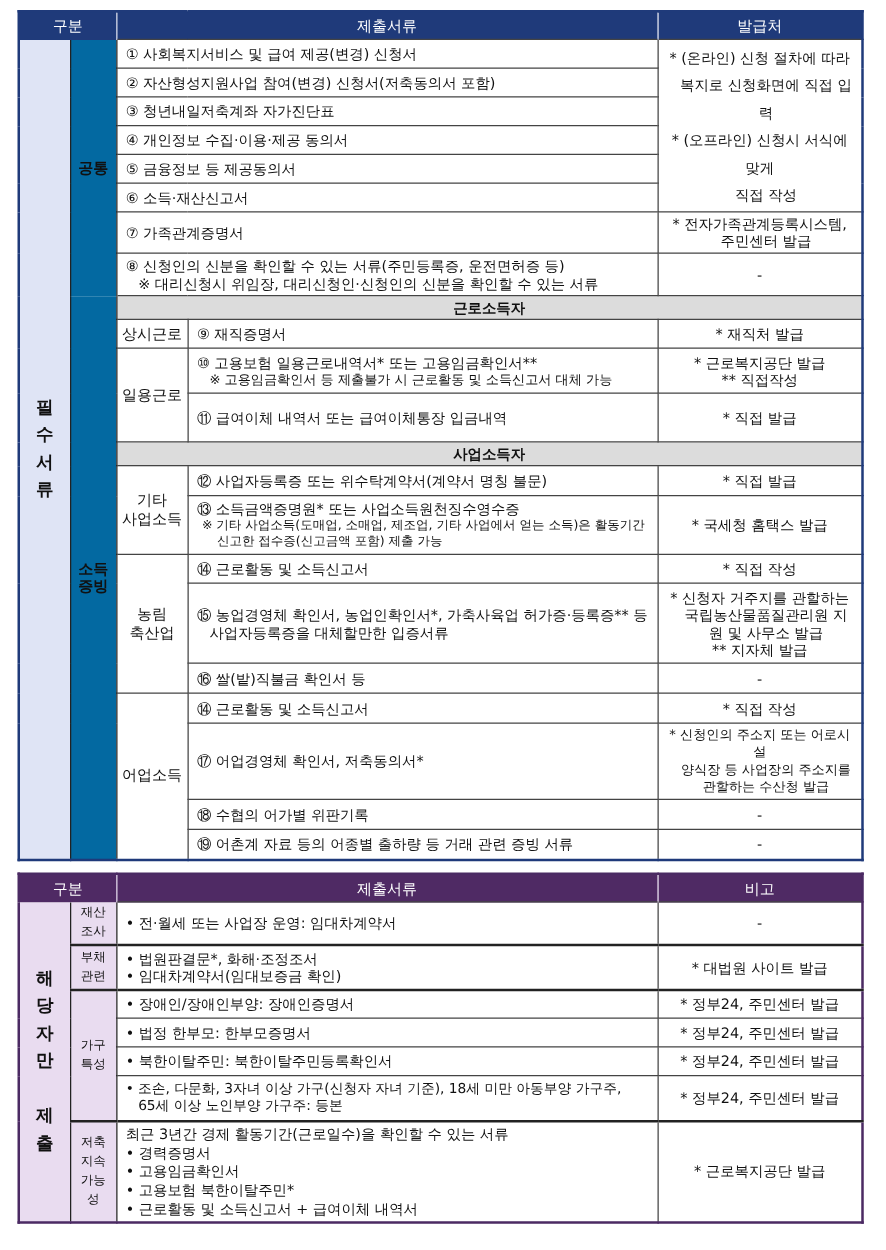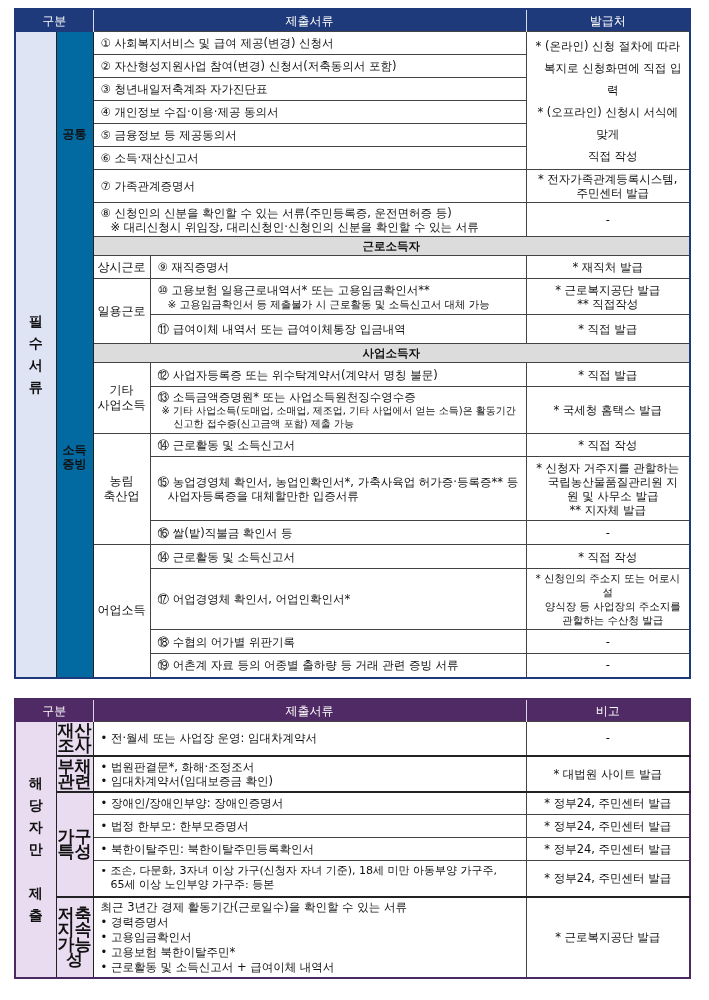--- a/index.html
+++ b/index.html
@@ -8,21 +8,21 @@
   table { border-collapse: collapse; table-layout: fixed; position: absolute; left: 14px; width: 675px; }
   td, th { padding: 0; font-size: 11.5px; line-height: 14px; vertical-align: middle; }
   #t1 { top: 8px; border: 2px solid #1f3a7a; }
   #t2 { top: 698px; border: 2px solid #4b2a63; }
   #t1 th { background: #1f3a7a; color: #fff; font-weight: normal; height: 21px; font-size: 12px; border-left: 1px solid #d6daea; }
   #t2 th { background: #4f2a64; color: #fff; font-weight: normal; height: 21px; font-size: 12px; border-left: 1px solid #e0d3e8; }
   #t1 th:first-child, #t2 th:first-child { border-left: none; }
   .cat1 { background: #dfe4f5; text-align: center; font-weight: bold; font-size: 14px; border-right: 1px solid #222; }
   .cat1p { background: #e9dcf0; text-align: center; font-weight: bold; font-size: 14px; border-right: 1px solid #222; }
   .cat2 { background: #0369a1; text-align: center; font-weight: bold; font-size: 12px; border-right: 1px solid #222; }
-  .cat2p { background: #e9dcf0; text-align: center; font-weight: bold; font-size: 17px; line-height: 15px; border-right: 1px solid #222; border-bottom: 2px solid #222; }
+  .cat2p { background: #e9dcf0; text-align: center; font-weight: normal; font-size: 10px; line-height: 15px; border-right: 1px solid #222; border-bottom: 2px solid #222; }
   .doc { border: 1px solid #444; padding: 2px 7px; text-align: left; }
   .iss { border: 1px solid #444; padding: 2px 6px; text-align: center; }
   .ctr { text-align: center; }
   .sec { background: #dcdcdc; text-align: center; font-weight: bold; border: 1px solid #444; height: 18px; }
   .sub { text-align: center; font-weight: normal; border: 1px solid #444; font-size: 12px; line-height: 15px; }
   .note { font-size: 10.5px; padding-left: 10px; display: block; }
   .note2 { font-size: 10px; display: block; padding-left: 4px; line-height: 13px; }
   .bar2 td { border-bottom: 2px solid #222; }
   .blk { display: block; }
   .ind { display: block; padding-left: 10px; }
@@ -108,21 +108,21 @@
     <td rowspan="2" class="sub">일용근로</td>
     <td class="doc">
       <span class="blk">⑩ 고용보험 일용근로내역서* 또는 고용임금확인서**</span>
       <span class="note">※ 고용임금확인서 등 제출불가 시 근로활동 및 소득신고서 대체 가능</span>
     </td>
     <td class="iss">
       <span class="blk">* 근로복지공단 발급</span>
       <span class="blk">** 직접작성</span>
     </td>
   </tr>
-  <tr style="height:29px">
+  <tr style="height:39px">
     <td class="doc">⑪ 급여이체 내역서 또는 급여이체통장 입금내역</td>
     <td class="iss">* 직접 발급</td>
   </tr>
   <tr>
     <td colspan="3" class="sec">사업소득자</td>
   </tr>
   <tr style="height:24px">
     <td rowspan="2" class="sub">
       <span class="blk">기타</span>
       <span class="blk">사업소득</span>
@@ -161,21 +161,21 @@
   <tr style="height:24px">
     <td class="doc">⑯ 쌀(밭)직불금 확인서 등</td>
     <td class="iss ctr">-</td>
   </tr>
   <tr style="height:24px">
     <td rowspan="4" class="sub">어업소득</td>
     <td class="doc">⑭ 근로활동 및 소득신고서</td>
     <td class="iss">* 직접 작성</td>
   </tr>
   <tr style="height:50px">
-    <td class="doc">⑰ 어업경영체 확인서, 어업인확인서*</td>
+    <td class="doc">⑰ 어업경영체 확인서, 저축동의서*</td>
     <td class="iss" style="font-size:10.5px">
       <span class="blk">* 신청인의 주소지 또는 어로시설</span>
       <span class="ind">양식장 등 사업장의 주소지를</span>
       <span class="ind">관할하는 수산청 발급</span>
     </td>
   </tr>
   <tr style="height:24px">
     <td class="doc">⑱ 수협의 어가별 위판기록</td>
     <td class="iss ctr">-</td>
   </tr>

